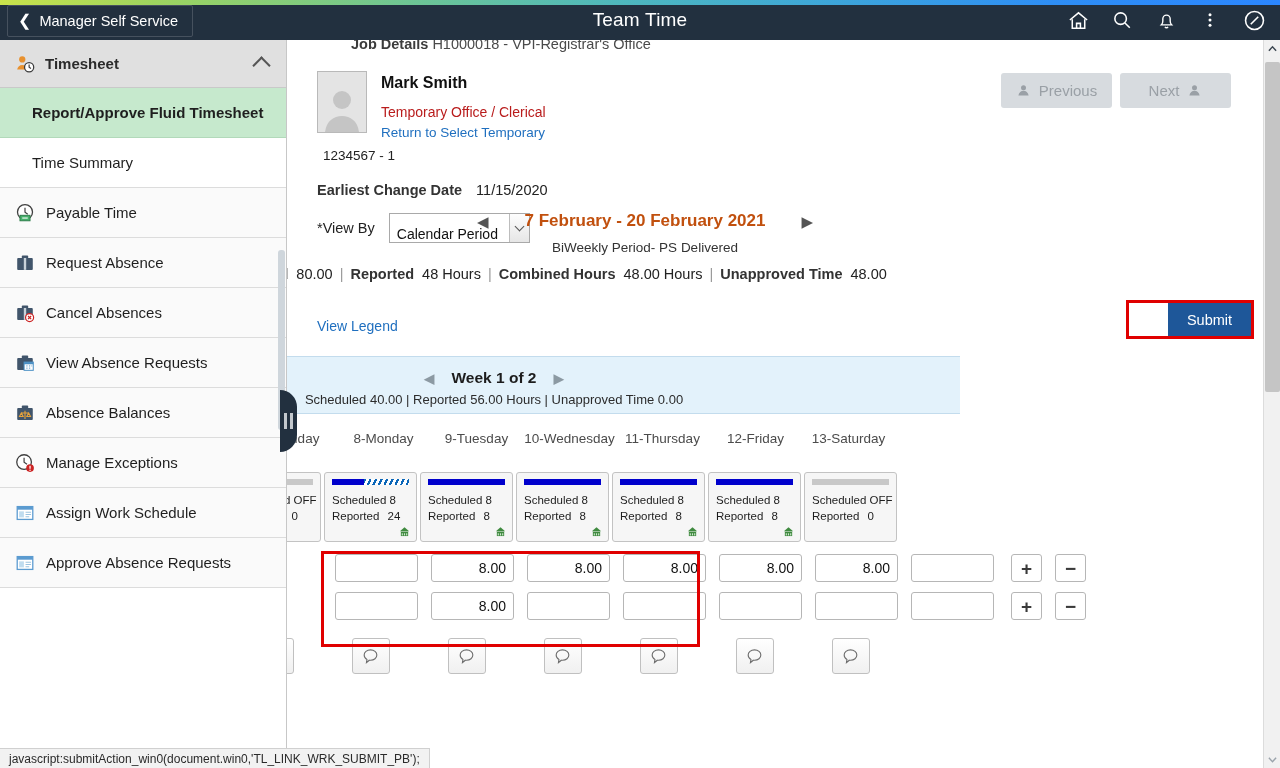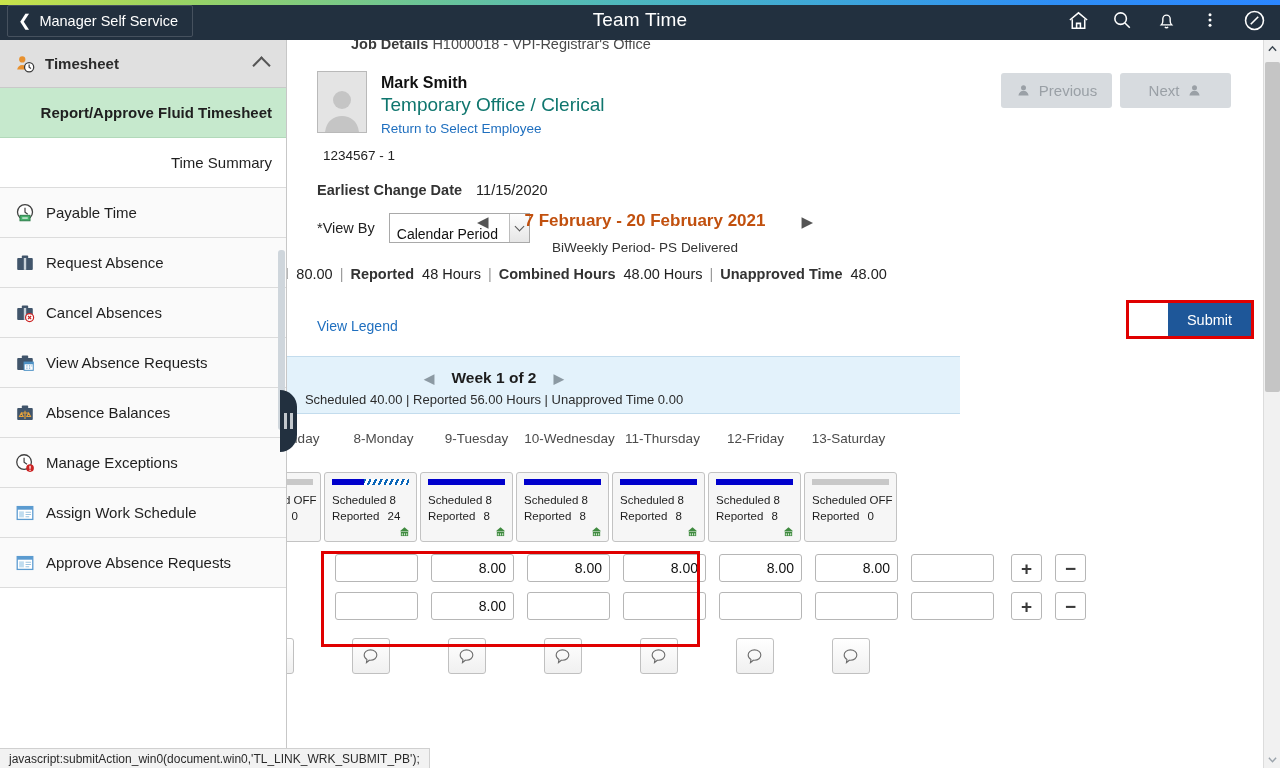--- a/index.html
+++ b/index.html
@@ -65,21 +65,21 @@
   .chev-up {
     width: 13px; height: 13px; border-left: 2px solid #555;
     border-top: 2px solid #555; transform: rotate(45deg);
     margin-right: 4px; margin-top: 4px;
   }
   .side-item {
     min-height: 50px; display: flex; align-items: center;
     padding: 0 14px; border-bottom: 1px solid #dcdcdc;
     font-size: 15px; color: #1f1f1f; cursor: pointer; background: #fafafa;
   }
-  .side-item.sub { background: #fff; padding-left: 32px; justify-content: flex-end; }
+  .side-item.sub { background: #fff; padding-left: 32px; }
   .side-item.active {
     background: #c6e9cd; font-weight: bold; border-bottom: 1px solid #b2d9ba;
   }
   .side-item .s-label { margin-left: 10px; }
   .side-item.sub .s-label { margin-left: 0; }
   .side-ico { width: 22px; height: 22px; flex: 0 0 22px; display:block; }
 
   
   .collapse-handle {
     position: absolute; left: 280px; top: 390px; width: 17px; height: 62px;
@@ -100,21 +100,21 @@
   }
   .jobdetails b { font-weight: bold; color: #3c3c3c; }
 
   .emp-block { position: absolute; top: 31px; left: 30px; display: flex; }
   .avatar {
     width: 50px; height: 62px; border: 1px solid #b9b9b9; background: #e4e4e4;
     display: flex; align-items: flex-end; justify-content: center; overflow: hidden;
   }
   .emp-text { margin-left: 14px; padding-top: 3px; }
   .emp-name { font-size: 16px; font-weight: bold; color: #111; }
-  .emp-title { font-size: 19px; color: #0f766e; margin-top: 2px; }
+  .emp-title { font-size: 14px; color: #b91c1c; margin-top: 12px; }
   .emp-link { font-size: 13.5px; color: #1f6fbf; margin-top: 5px; cursor: pointer; }
   .emp-id { position: absolute; top: 108px; left: 36px; font-size: 13.5px; color: #222; }
 
   .prevnext { position: absolute; top: 33px; right: 27px; display: flex; gap: 8px; }
   .pn-btn {
     height: 35px; min-width: 111px; background: #d7dbdf; border: none;
     border-radius: 3px; color: #9aa0a6; font-size: 15px;
     display: flex; align-items: center; justify-content: center; gap: 8px;
     cursor: default;
   }
@@ -433,21 +433,21 @@
     <div class="emp-block">
       <div class="avatar">
         <svg width="44" height="50" viewBox="0 0 44 50">
           <circle cx="22" cy="18" r="9" fill="#c5c5c5"></circle>
           <path d="M5 50c1.5-11 8.5-16 17-16s15.5 5 17 16z" fill="#c5c5c5"></path>
         </svg>
       </div>
       <div class="emp-text">
         <div class="emp-name">Mark Smith</div>
         <div class="emp-title">Temporary Office / Clerical</div>
-        <div class="emp-link">Return to Select Employee</div>
+        <div class="emp-link">Return to Select Temporary</div>
       </div>
     </div>
     <div class="emp-id">1234567 - 1</div>
 
     <div class="prevnext">
       <button class="pn-btn">
         <svg width="15" height="15" viewBox="0 0 24 24" fill="#9aa0a6">
           <circle cx="12" cy="7.5" r="4"></circle>
             <path d="M3.8 20c.7-5 4.4-7.6 8.2-7.6s7.5 2.6 8.2 7.6z"></path>
         </svg>

